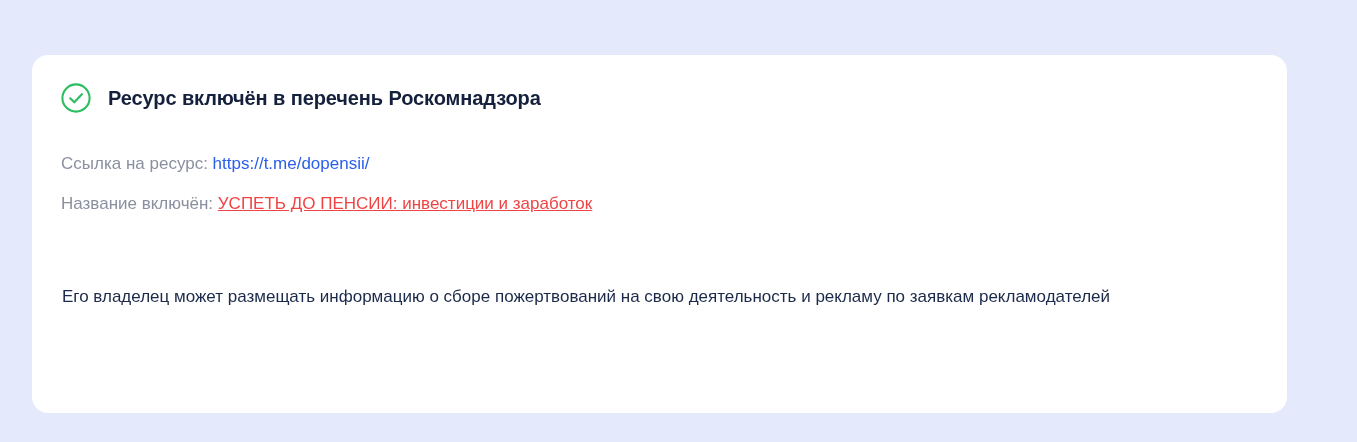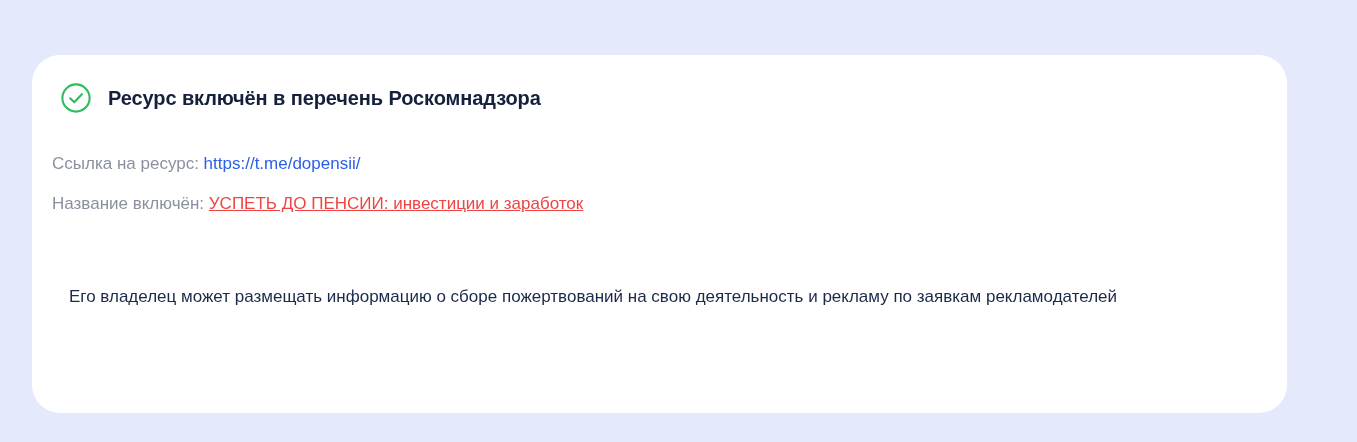--- a/index.html
+++ b/index.html
@@ -15,21 +15,21 @@
     overflow: hidden;
   }
 
   .card {
     position: absolute;
     left: 32px;
     top: 55px;
     width: 1255px;
     height: 358px;
     background: #ffffff;
-    border-radius: 28px;
+    border-radius: 16px;
     box-sizing: border-box;
     padding: 0;
   }
 
   
   .card-header {
     position: absolute;
     left: 28px;
     top: 27px;
     display: flex;
@@ -46,21 +46,21 @@
     font-size: 20px;
     font-weight: bold;
     color: #14203c;
     letter-spacing: -0.1px;
     white-space: nowrap;
   }
 
   
   .details {
     position: absolute;
-    left: 20px;
+    left: 29px;
     top: 98px;
     width: 1180px;
   }
   .detail-row {
     font-size: 17px;
     line-height: 22px;
     height: 40px;
     white-space: nowrap;
     color: #1b2a4a;
   }
@@ -73,21 +73,21 @@
   }
   .detail-link {
     color: #2b5fe8;
     text-decoration: none;
     cursor: pointer;
   }
 
   
   .paragraphs {
     position: absolute;
-    left: 37px;
+    left: 30px;
     top: 228px;
     width: 1100px;
   }
   .paragraph {
     font-size: 17px;
     line-height: 27px;
     color: #1b2a4a;
     margin: 0 0 13px 0;
   }
   .paragraph:last-child {

